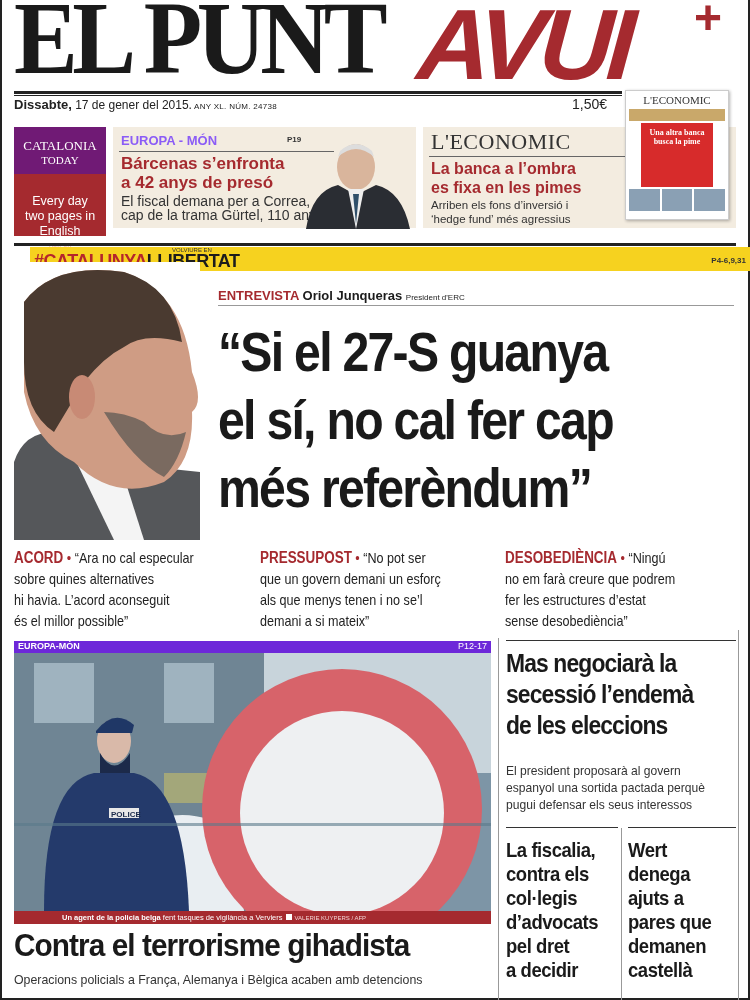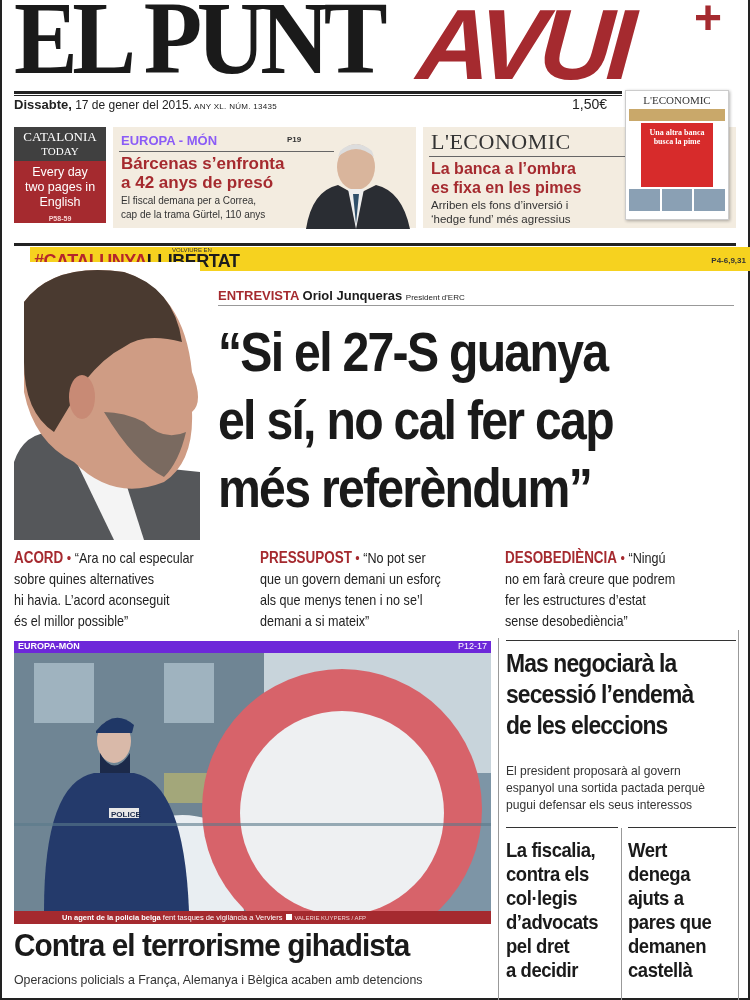--- a/index.html
+++ b/index.html
@@ -10,30 +10,30 @@
   .mast-black { position: absolute; left: 0; top: -14px; font-family: "Liberation Serif", serif; font-weight: bold; font-size: 104px; letter-spacing: -6px; color: #1a1a1a; transform: scaleX(0.92); transform-origin: left top; line-height: 1; }
   .mast-red { position: absolute; left: 406px; top: -6px; font-family: "Liberation Sans", sans-serif; font-weight: bold; font-size: 100px; letter-spacing: -6px; color: #a52a2f; line-height: 1; font-style: italic; transform: scaleX(1.02) skewX(-4deg); }
   .mast-plus { position: absolute; left: 680px; top: -10px; color: #a52a2f; font-size: 48px; font-weight: bold; }
   .rule-double { position: absolute; left: 14px; top: 91px; width: 608px; height: 5px; border-top: 3px solid #222; border-bottom: 1px solid #222; }
   .dateline { position: absolute; left: 14px; top: 97px; font-size: 12px; color: #222; }
   .dateline b { font-size: 13px; font-weight: 900; }
   .dateline .small { font-size: 8px; letter-spacing: 0.3px; }
   .price { position: absolute; left: 572px; top: 96px; font-size: 14px; color: #222; }
   
   .ct-box { position: absolute; left: 14px; top: 127px; width: 92px; height: 96px; }
-  .ct-top { background: #404040; color: #fff; font-family: "Liberation Serif", serif; text-align: center; height: 34px; line-height: 14px; padding-top: 3px; font-size: 13px; }
+  .ct-top { background: #701a75; color: #fff; font-family: "Liberation Serif", serif; text-align: center; height: 47px; line-height: 14px; padding-top: 12px; font-size: 13px; }
   .ct-top .l2 { font-size: 11px; }
-  .ct-bot { background: #a52a2f; color: #fff; text-align: center; height: 62px; font-size: 12.5px; line-height: 15px; padding-top: 4px; }
+  .ct-bot { background: #a52a2f; color: #fff; text-align: center; height: 62px; font-size: 12.5px; line-height: 15px; padding-top: 20px; }
   .ct-bot .pg { font-size: 7px; font-weight: bold; margin-top: 1px; color: #f7d0d0; }
   .eu-box { position: absolute; left: 113px; top: 127px; width: 303px; height: 101px; background: #f3ece0; }
   .eu-label { position: absolute; left: 8px; top: 6px; font-size: 13px; font-weight: 900; color: #8b5cf6; }
   .eu-pg { position: absolute; left: 174px; top: 8px; font-size: 8px; font-weight: bold; color: #333; }
   .eu-rule { position: absolute; left: 6px; top: 24px; width: 215px; border-top: 1px solid #666; }
   .eu-head { position: absolute; left: 8px; top: 27px; font-size: 17px; font-weight: 900; color: #a52a2f; line-height: 19px; width: 230px; }
-  .eu-sub { position: absolute; left: 8px; top: 67px; font-size: 10px; line-height: 14px; color: #333; width: 230px; }
+  .eu-sub { position: absolute; left: 8px; top: 67px; font-size: 14px; line-height: 14px; color: #333; width: 230px; }
   .barcenas-photo { position: absolute; left: 298px; top: 139px; width: 122px; height: 90px; }
   .ec-box { position: absolute; left: 423px; top: 127px; width: 313px; height: 101px; background: #f3ece0; }
   .ec-logo { position: absolute; left: 8px; top: 2px; font-family: "Liberation Serif", serif; font-size: 22px; color: #333; letter-spacing: 0.5px; }
   .ec-rule { position: absolute; left: 6px; top: 29px; width: 200px; border-top: 1px solid #666; }
   .ec-head { position: absolute; left: 8px; top: 32px; font-size: 16px; font-weight: 900; color: #a52a2f; line-height: 19px; }
   .ec-sub { position: absolute; left: 8px; top: 71px; font-size: 11.5px; line-height: 14px; color: #333; }
   .ec-thumb { position: absolute; left: 625px; top: 90px; width: 104px; height: 130px; background: #fff; border: 1px solid #ccc; box-shadow: 1px 1px 3px rgba(0,0,0,0.3); }
   .ec-thumb .tl { text-align: center; font-family: "Liberation Serif", serif; font-size: 11px; color: #333; margin-top: 3px; }
   .ec-thumb .strip { height: 12px; margin: 3px 3px 0; background: #c9a86a; }
   .ec-thumb .redblock { margin: 2px 15px; height: 64px; background: #d72b2b; color: #fff; font-family: "Liberation Serif", serif; font-size: 8px; text-align: center; padding-top: 5px; font-weight: bold; line-height: 9px; }
@@ -81,21 +81,21 @@
 
 <div class="page"></div>
 
 <div class="mast">
   <div class="mast-black">EL PUNT</div>
   <div class="mast-red">AVUI</div>
   <div class="mast-plus">+</div>
 </div>
 <div class="rule-double"></div>
 <div class="dateline">
-  <b>Dissabte,</b><span> 17 de gener del 2015.</span><span class="small"> ANY XL. NÚM. 13435</span>
+  <b>Dissabte,</b><span> 17 de gener del 2015.</span><span class="small"> ANY XL. NÚM. 24738</span>
 </div>
 <div class="price">1,50€</div>
 
 <div class="ct-box">
   <div class="ct-top">
     <div>CATALONIA</div>
     <div class="l2">TODAY</div>
   </div>
   <div class="ct-bot">
     <div>Every day</div>

